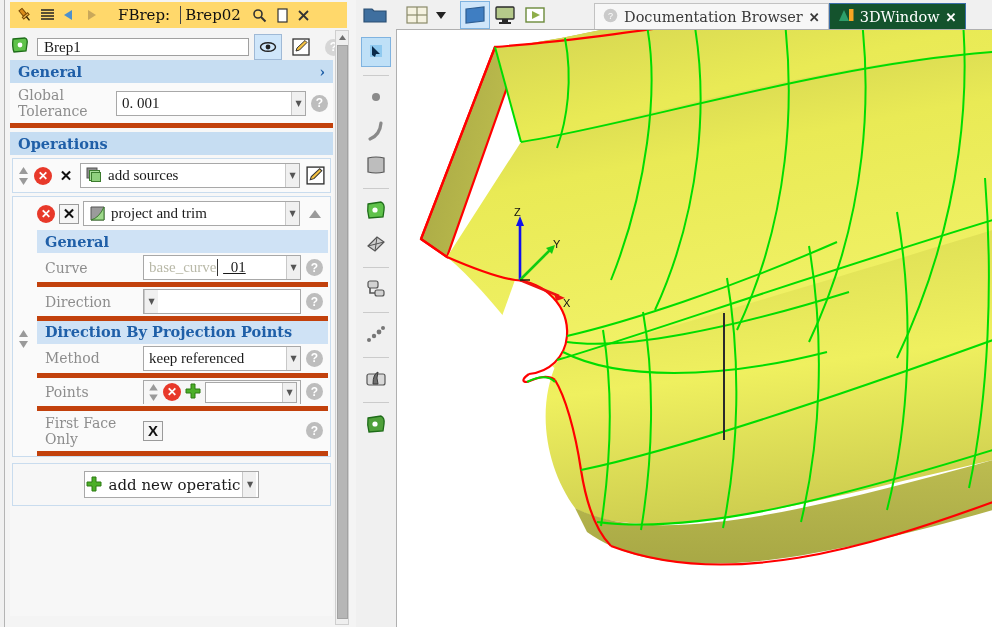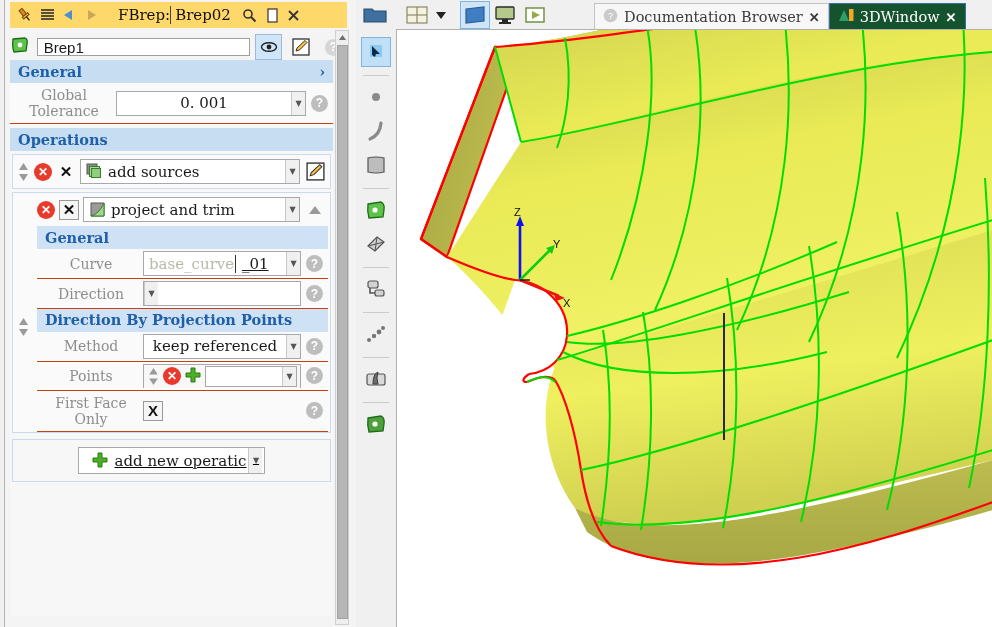--- a/index.html
+++ b/index.html
@@ -39,34 +39,34 @@
     flex: none;
   }
   #panel-title-text {
     font-size: 15px; color: #111;
     font-family: "DejaVu Serif", serif;
     margin-left: 16px; white-space: nowrap;
   }
   #panel-title-name {
     font-size: 15px; color: #111;
     font-family: "DejaVu Serif", serif;
-    white-space: nowrap;
+    margin-left: 10px; white-space: nowrap;
     border-left: 1px solid #444; padding-left: 4px;
   }
 
   
   #name-row {
     position: absolute; left: 10px; top: 32px;
     width: 337px; height: 30px;
     display: flex; align-items: center; gap: 5px;
   }
   #name-input {
     flex: 1; height: 18px;
     border: 1px solid #a0a0a0; background: #fff;
-    font-size: 15px; font-family: Liberation Sans, sans-serif;
+    font-size: 15px; font-family: Liberation Serif, serif;
     padding: 0 6px; color: #1a1a1a;
     outline: none;
   }
   .sq-btn {
     width: 28px; height: 26px;
     border: 1px solid #9fb9d6;
     background: #cfe6fa;
     display: flex; align-items: center; justify-content: center;
     cursor: pointer;
   }
@@ -100,41 +100,40 @@
     font-size: 14.5px;
     font-family: "DejaVu Serif", serif;
     padding: 3px 8px;
     display: flex; align-items: center; justify-content: space-between;
   }
   .section-hdr.light { background: #cfe2f5; }
   .chev { color: #1f5fa8; font-size: 14px; }
 
   .prop-row {
     display: flex; align-items: center;
-    border-bottom: 1px solid #c2410c;
+    border-bottom: 5px solid #c2410c;
     background: #fafafa;
     min-height: 26px;
-    text-align: center;
   }
   .prop-label {
     color: #8d8d8d;
     font-size: 14px;
     font-family: "DejaVu Serif", serif;
     padding: 4px 6px 4px 8px;
     width: 106px; flex: none;
     line-height: 1.15;
   }
   .prop-field { flex: 1; display: flex; align-items: center; padding: 2px 0; }
   .combo {
     height: 25px; border: 1px solid #a8a8a8; background: #fff;
     display: flex; align-items: center; flex: 1;
     font-size: 15px; font-family: "DejaVu Serif", serif;
     color: #1a1a1a; min-width: 0;
   }
-  .combo .ctext { padding: 0 5px; white-space: nowrap; overflow: hidden; flex:1; }
+  .combo .ctext { padding: 0 5px; white-space: nowrap; overflow: hidden; flex:1;font-family:Liberation Serif, serif; }
   .combo .carrow {
     width: 14px; height: 23px; flex: none;
     background: #f0f0f0; border-left: 1px solid #c8c8c8;
     display: flex; align-items: center; justify-content: center;
     font-size: 8px; color: #555;
   }
   .help-icon {
     width: 17px; height: 17px; border-radius: 50%;
     background: #bdbdbd; color: #fff;
     font-size: 12px; font-weight: bold;
@@ -178,21 +177,21 @@
   }
 
   #add-op-bar {
     border: 1px solid #c9dcee; background: #f7f7f7;
     padding: 7px 6px; display: flex; justify-content: center;
     margin: 6px 2px 0 2px;
   }
   #add-op-btn {
     display: flex; align-items: center;
     border: 1px solid #a8a8a8; background: #fff; height: 27px;
-    padding: 0 2px 0 12px; cursor: pointer; max-width: 196px; text-decoration: underline;
+    padding: 0 2px 0 0; cursor: pointer; max-width: 196px;
   }
   #add-op-btn .lbl {
     font-size: 15px; font-family: "DejaVu Serif", serif; color: #1a1a1a;
     padding: 0 2px 0 6px; white-space: nowrap; overflow: hidden;
   }
 
   
   #right-area { position: absolute; left: 356px; top: 0; width: 636px; height: 627px; background: #f0f0f0; }
 
   #top-toolbar {

